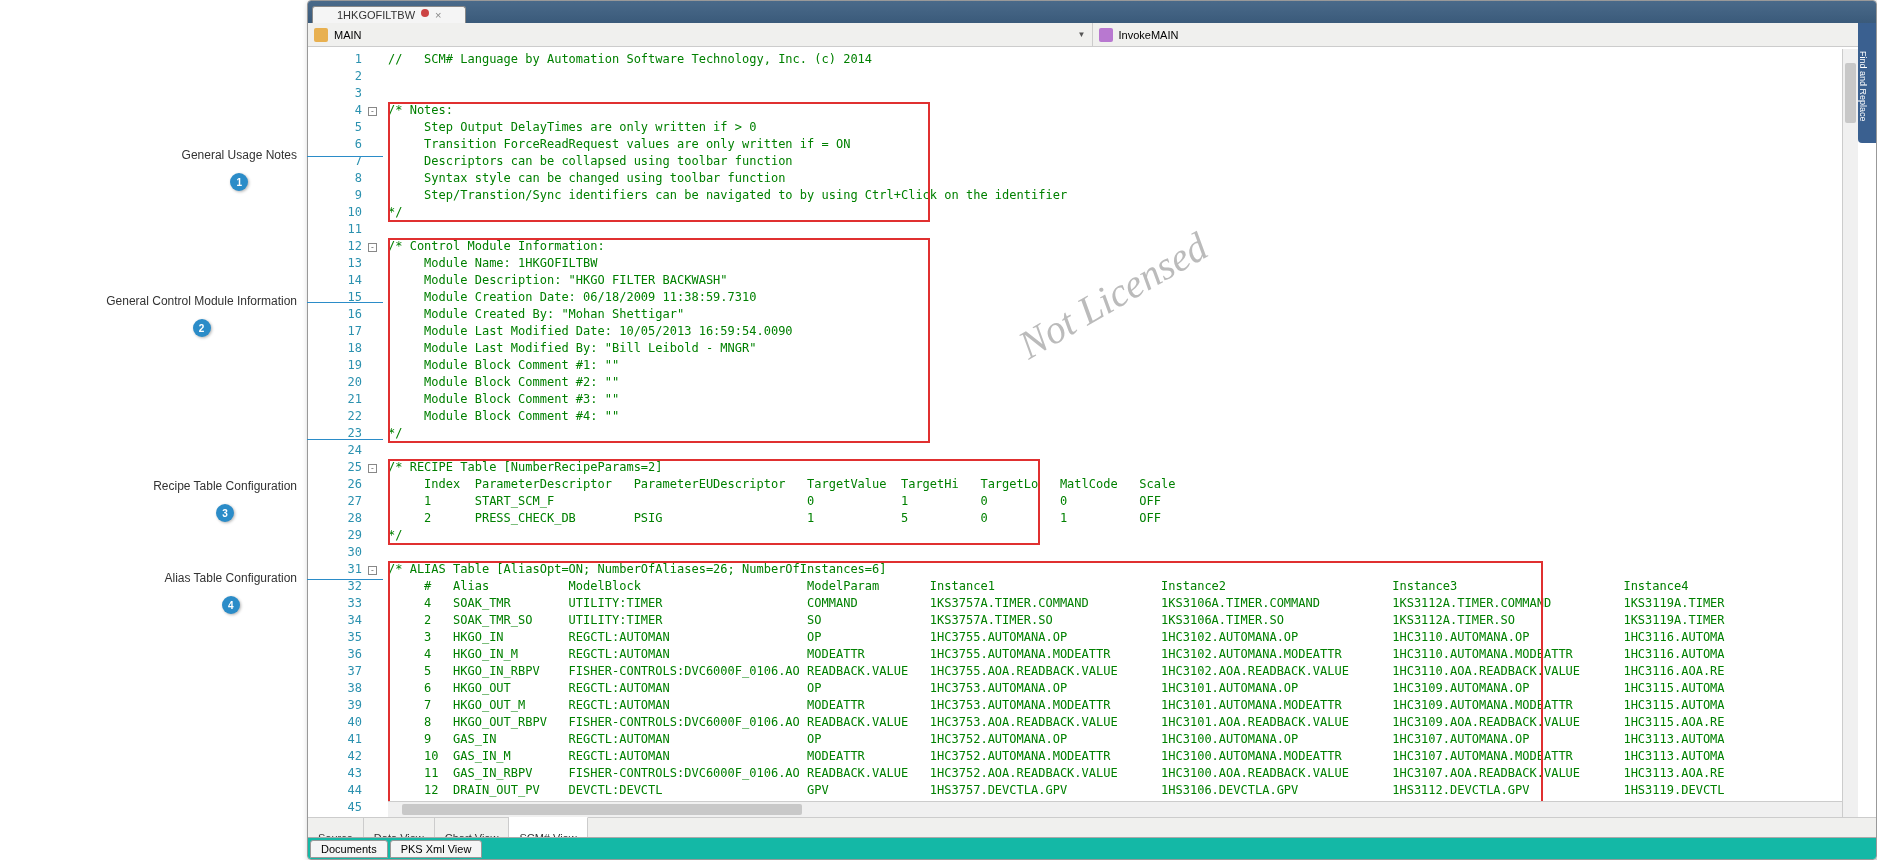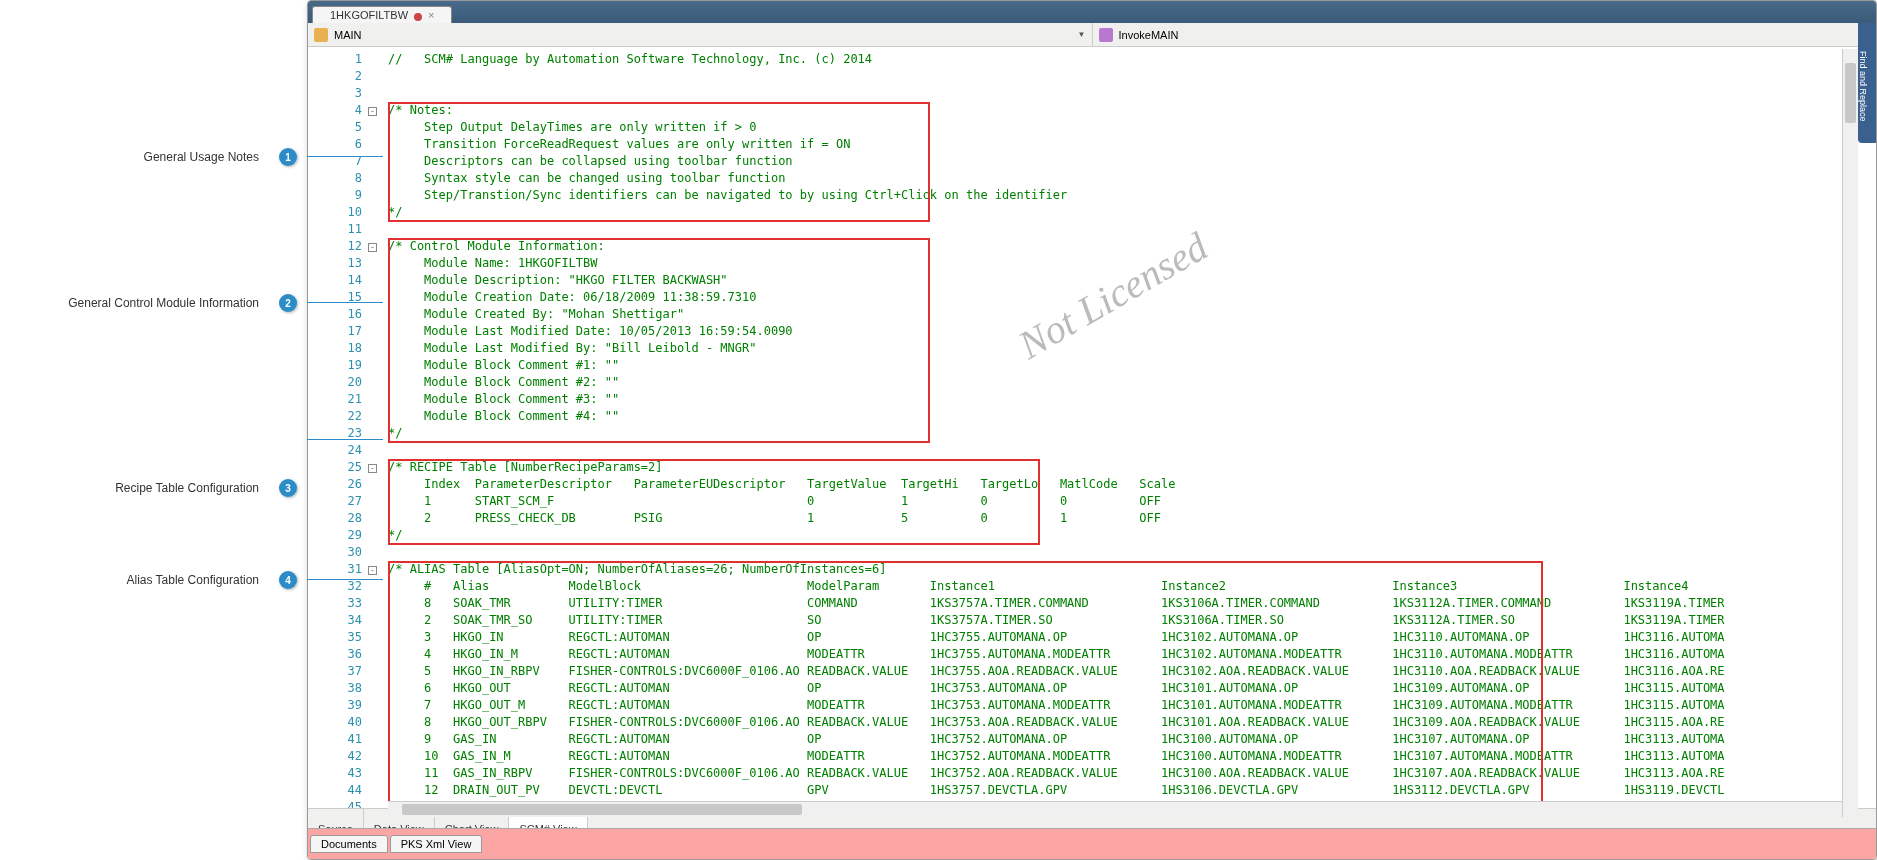--- a/index.html
+++ b/index.html
@@ -1,45 +1,45 @@
 <!DOCTYPE html>
 <html><head>
 <meta charset="utf-8">
 <style>
 * { box-sizing: border-box; margin: 0; padding: 0; }
 body { font-family: "Segoe UI", Tahoma, sans-serif; font-size: 11px; background: #fff; }
 .root { display: flex; width: 1877px; height: 860px; position: relative; }
 .annotations { width: 307px; background: #fff; position: relative; }
-.annot { position: absolute; right: 10px; display: flex; align-items: center; gap: 20px; }
+.annot { position: absolute; right: 10px; display: flex; align-items: center; gap: 11px; flex-direction: column; }
 .annot-label { color: #333; font-size: 12px; white-space: nowrap; }
 .badge { width: 18px; height: 18px; border-radius: 9px; background: #2b8cc8; color: #fff; font-weight: bold; font-size: 10px; display: flex; align-items: center; justify-content: center; box-shadow: 1px 1px 3px rgba(0,0,0,0.3); }
 .annot-line { position: absolute; height: 1px; background: #2b8cc8; left: 307px; }
 .main { flex: 1; display: flex; flex-direction: column; border: 1px solid #999; border-radius: 4px; overflow: hidden; box-shadow: 2px 2px 6px rgba(0,0,0,0.3); position: relative; }
 .tabbar { background: linear-gradient(#4a6a8a,#3a5a7a); height: 22px; display: flex; align-items: flex-end; padding-left: 4px; }
-.file-tab { background: #f5f5f5; border: 1px solid #888; border-bottom: none; border-radius: 3px 3px 0 0; padding: 2px 17px; display: flex; align-items: flex-end; gap: 6px; font-size: 11px; color: #333; }
+.file-tab { background: #f5f5f5; border: 1px solid #888; border-bottom: none; border-radius: 3px 3px 0 0; padding: 2px 24px; display: flex; align-items: flex-start; gap: 6px; font-size: 11px; color: #333; }
 .close-x { color: #888; font-size: 11px; }
 .dirty-dot { width: 8px; height: 8px; border-radius: 4px; background: #c44; display: inline-block; }
 .toolbar-row { background: #f0f0ee; border-bottom: 1px solid #ccc; height: 24px; display: flex; }
 .dd { flex: 1; display: flex; align-items: center; gap: 6px; padding: 0 6px; border-right: 1px solid #ccc; height: 100%; }
 .dd:last-child { border-right: none; }
 .dd-ico { width: 14px; height: 14px; background: #e8b050; border-radius: 2px; }
 .dd-ico.purple { background: #b878d0; }
 .dd-arr { color: #555; font-size: 8px; margin-left: auto; }
 .editor { flex: 1; background: #fff; position: relative; overflow: hidden; display: flex; }
 .gutter { width: 60px; text-align: right; padding-right: 6px; color: #2b91af; font-family: Consolas, monospace; font-size: 12px; line-height: 17px; padding-top: 4px; }
 .fold-col { width: 20px; font-family: Consolas, monospace; font-size: 10px; color: #666; line-height: 17px; padding-top: 4px; }
 .fold-box { display: inline-block; width: 9px; height: 9px; border: 1px solid #888; line-height: 7px; text-align: center; font-size: 8px; cursor: pointer; }
 .code-col { flex: 1; font-family: Consolas, monospace; font-size: 12px; line-height: 17px; padding-top: 4px; position: relative; }
 .cline { white-space: pre; color: #008000; }
 .hl-box { position: absolute; border: 2px solid #e03030; pointer-events: none; }
 .watermark { position: absolute; top: 240px; left: 620px; color: #bbb; font-size: 40px; font-style: italic; transform: rotate(-30deg); pointer-events: none; font-family: Georgia, serif; }
 .bottom-tabs { background: #f0f0ee; border-top: 1px solid #ccc; height: 20px; display: flex; }
 .btab { padding: 14px 10px; border-right: 1px solid #ccc; font-size: 11px; color: #333; cursor: pointer; }
 .btab.active { background: #fff; border-top: 1px solid #fff; margin-top: -1px; }
-.doc-tabs { background: #fca5a5; border-top: 1px solid #aaa; height: 31px; display: flex; align-items: center; }
+.doc-tabs { background: #14b8a6; border-top: 1px solid #aaa; height: 22px; display: flex; align-items: center; }
 .dtab { padding: 2px 10px; border: 1px solid #999; border-radius: 3px 3px 0 0; margin-left: 2px; font-size: 11px; background: #f5f5f5; cursor: pointer; }
 .side-panel { position: absolute; right: 0; top: 22px; width: 18px; height: 120px; background: #3a6090; color: #fff; font-size: 9px; writing-mode: vertical-lr; text-align: center; padding-top: 6px; border-radius: 0 0 0 4px; }
 .vscroll { position: absolute; right: 18px; top: 48px; bottom: 42px; width: 16px; background: #f0f0f0; border-left: 1px solid #ccc; }
 .vscroll-thumb { position: absolute; left: 2px; right: 2px; top: 14px; height: 60px; background: #c8c8c8; border-radius: 2px; }
 .hscroll { position: absolute; left: 80px; right: 34px; bottom: 42px; height: 16px; background: #f0f0f0; border-top: 1px solid #ccc; }
 .hscroll-thumb { position: absolute; top: 2px; bottom: 2px; left: 14px; width: 400px; background: #c8c8c8; border-radius: 2px; }
 </style>
 </head>
 <body>
 
@@ -209,21 +209,21 @@
           <div class="cline">*/</div>
           <div class="cline"> </div>
           <div class="cline">/* RECIPE Table [NumberRecipeParams=2]</div>
           <div class="cline">     Index  ParameterDescriptor   ParameterEUDescriptor   TargetValue  TargetHi   TargetLo   MatlCode   Scale</div>
           <div class="cline">     1      START_SCM_F                                   0            1          0          0          OFF</div>
           <div class="cline">     2      PRESS_CHECK_DB        PSIG                    1            5          0          1          OFF</div>
           <div class="cline">*/</div>
           <div class="cline"> </div>
           <div class="cline">/* ALIAS Table [AliasOpt=ON; NumberOfAliases=26; NumberOfInstances=6]</div>
           <div class="cline">     #   Alias           ModelBlock                       ModelParam       Instance1                       Instance2                       Instance3                       Instance4</div>
-          <div class="cline">     8   SOAK_TMR        UTILITY:TIMER                    COMMAND          1KS3757A.TIMER.COMMAND          1KS3106A.TIMER.COMMAND          1KS3112A.TIMER.COMMAND          1KS3119A.TIMER</div>
+          <div class="cline">     4   SOAK_TMR        UTILITY:TIMER                    COMMAND          1KS3757A.TIMER.COMMAND          1KS3106A.TIMER.COMMAND          1KS3112A.TIMER.COMMAND          1KS3119A.TIMER</div>
           <div class="cline">     2   SOAK_TMR_SO     UTILITY:TIMER                    SO               1KS3757A.TIMER.SO               1KS3106A.TIMER.SO               1KS3112A.TIMER.SO               1KS3119A.TIMER</div>
           <div class="cline">     3   HKGO_IN         REGCTL:AUTOMAN                   OP               1HC3755.AUTOMANA.OP             1HC3102.AUTOMANA.OP             1HC3110.AUTOMANA.OP             1HC3116.AUTOMA</div>
           <div class="cline">     4   HKGO_IN_M       REGCTL:AUTOMAN                   MODEATTR         1HC3755.AUTOMANA.MODEATTR       1HC3102.AUTOMANA.MODEATTR       1HC3110.AUTOMANA.MODEATTR       1HC3116.AUTOMA</div>
           <div class="cline">     5   HKGO_IN_RBPV    FISHER-CONTROLS:DVC6000F_0106.AO READBACK.VALUE   1HC3755.AOA.READBACK.VALUE      1HC3102.AOA.READBACK.VALUE      1HC3110.AOA.READBACK.VALUE      1HC3116.AOA.RE</div>
           <div class="cline">     6   HKGO_OUT        REGCTL:AUTOMAN                   OP               1HC3753.AUTOMANA.OP             1HC3101.AUTOMANA.OP             1HC3109.AUTOMANA.OP             1HC3115.AUTOMA</div>
           <div class="cline">     7   HKGO_OUT_M      REGCTL:AUTOMAN                   MODEATTR         1HC3753.AUTOMANA.MODEATTR       1HC3101.AUTOMANA.MODEATTR       1HC3109.AUTOMANA.MODEATTR       1HC3115.AUTOMA</div>
           <div class="cline">     8   HKGO_OUT_RBPV   FISHER-CONTROLS:DVC6000F_0106.AO READBACK.VALUE   1HC3753.AOA.READBACK.VALUE      1HC3101.AOA.READBACK.VALUE      1HC3109.AOA.READBACK.VALUE      1HC3115.AOA.RE</div>
           <div class="cline">     9   GAS_IN          REGCTL:AUTOMAN                   OP               1HC3752.AUTOMANA.OP             1HC3100.AUTOMANA.OP             1HC3107.AUTOMANA.OP             1HC3113.AUTOMA</div>
           <div class="cline">     10  GAS_IN_M        REGCTL:AUTOMAN                   MODEATTR         1HC3752.AUTOMANA.MODEATTR       1HC3100.AUTOMANA.MODEATTR       1HC3107.AUTOMANA.MODEATTR       1HC3113.AUTOMA</div>
           <div class="cline">     11  GAS_IN_RBPV     FISHER-CONTROLS:DVC6000F_0106.AO READBACK.VALUE   1HC3752.AOA.READBACK.VALUE      1HC3100.AOA.READBACK.VALUE      1HC3107.AOA.READBACK.VALUE      1HC3113.AOA.RE</div>

